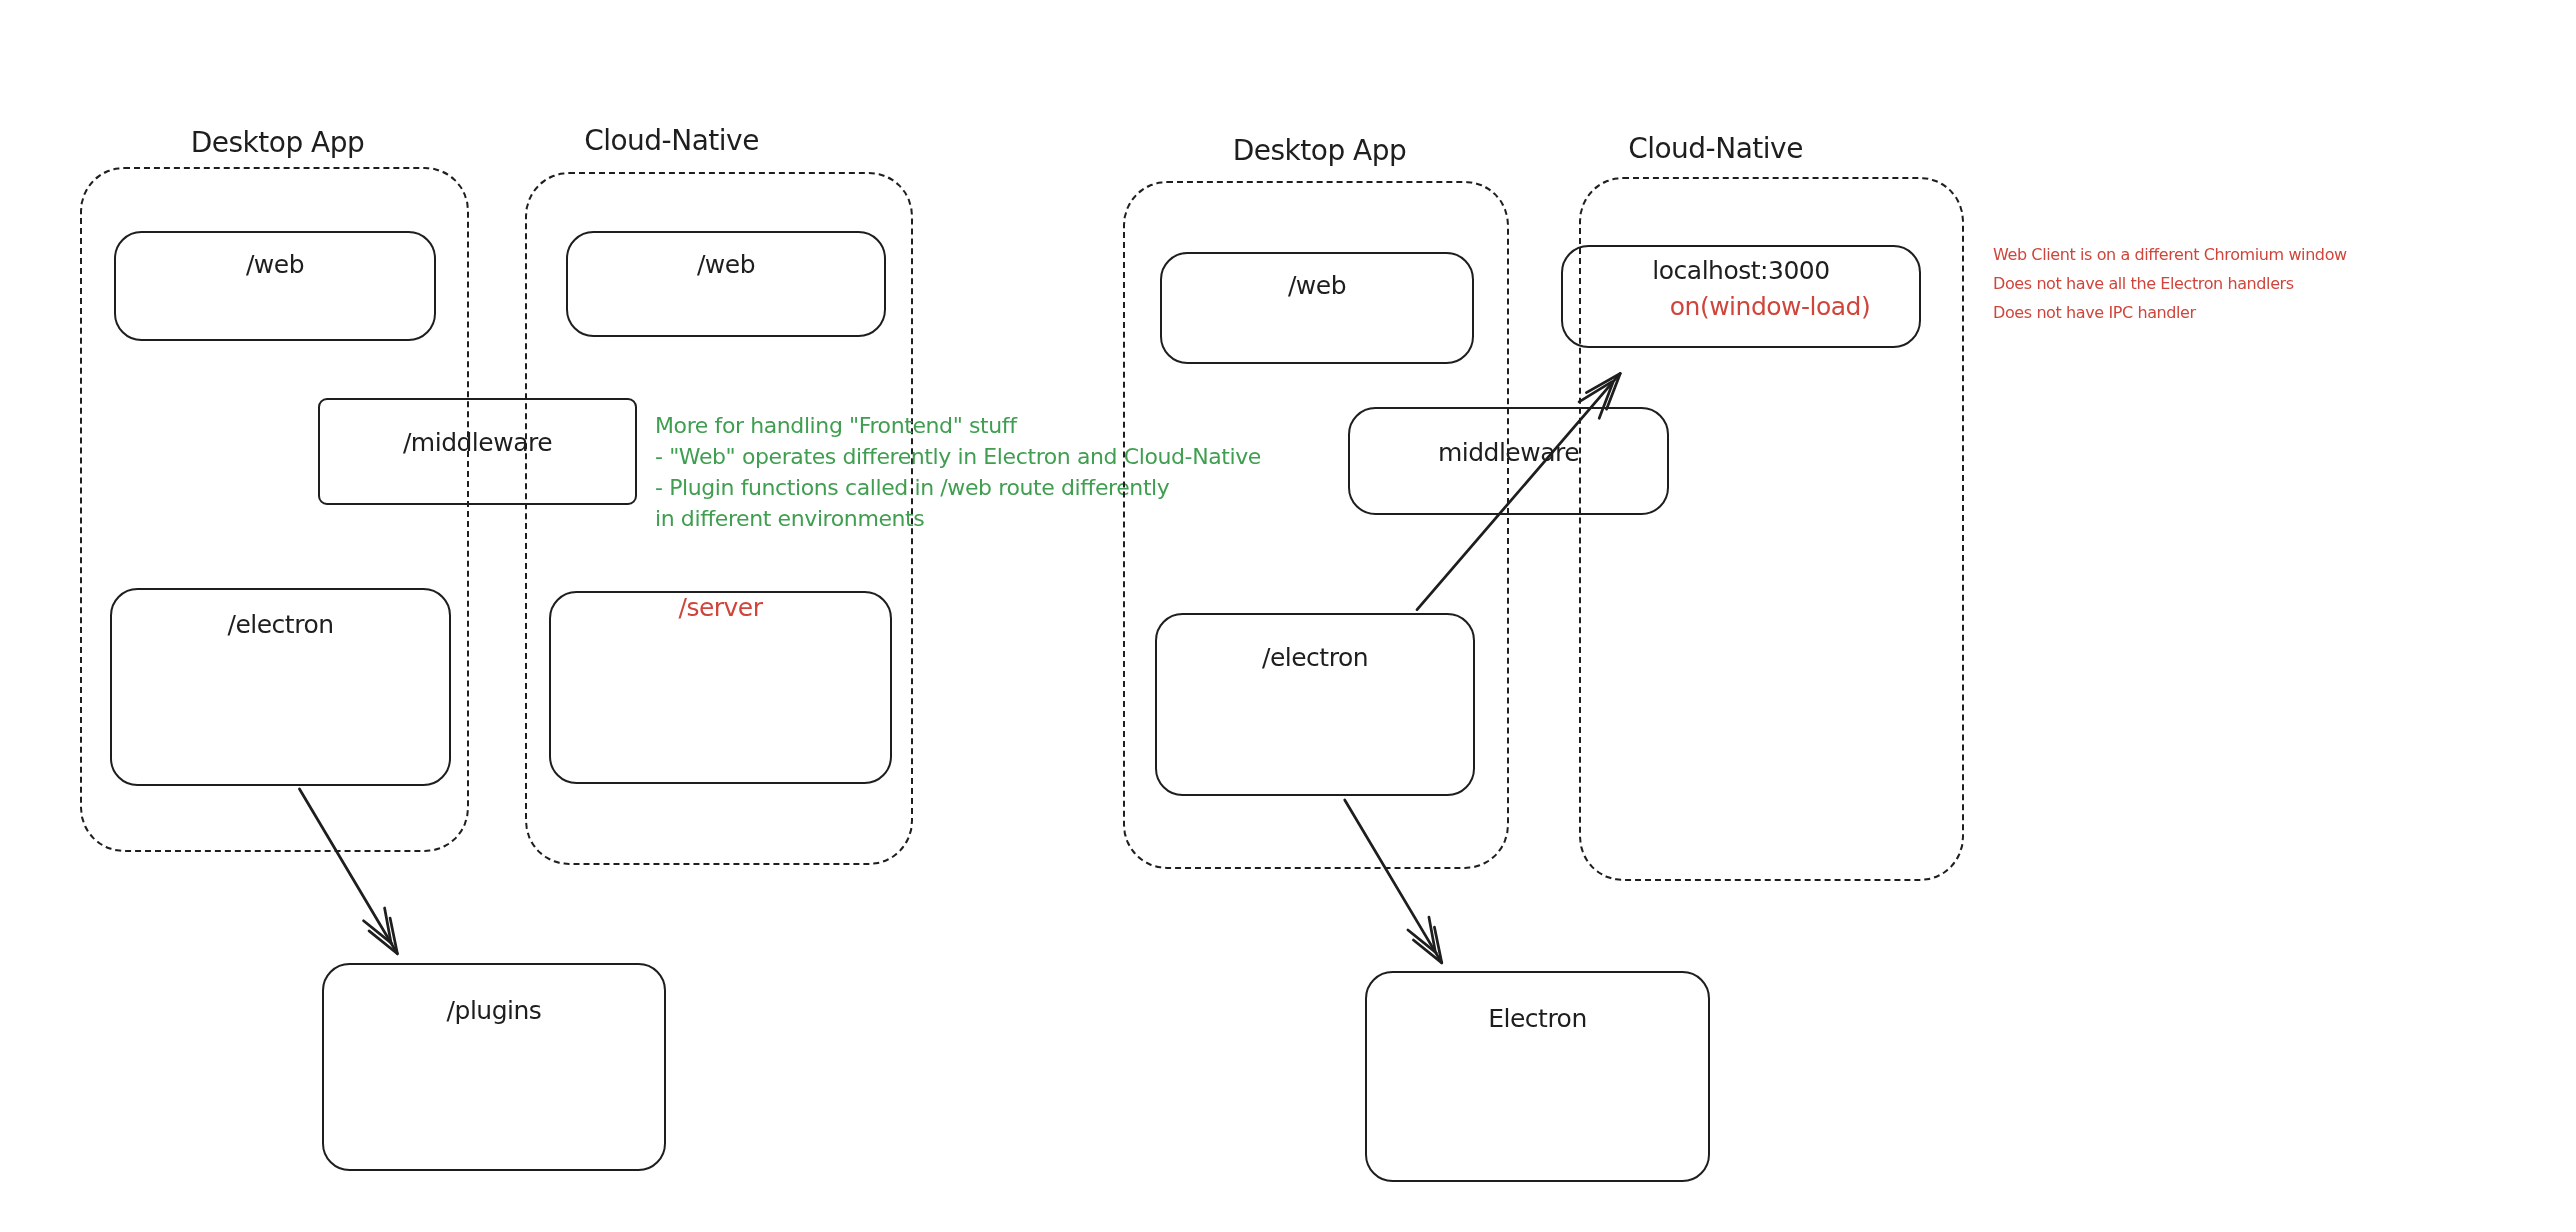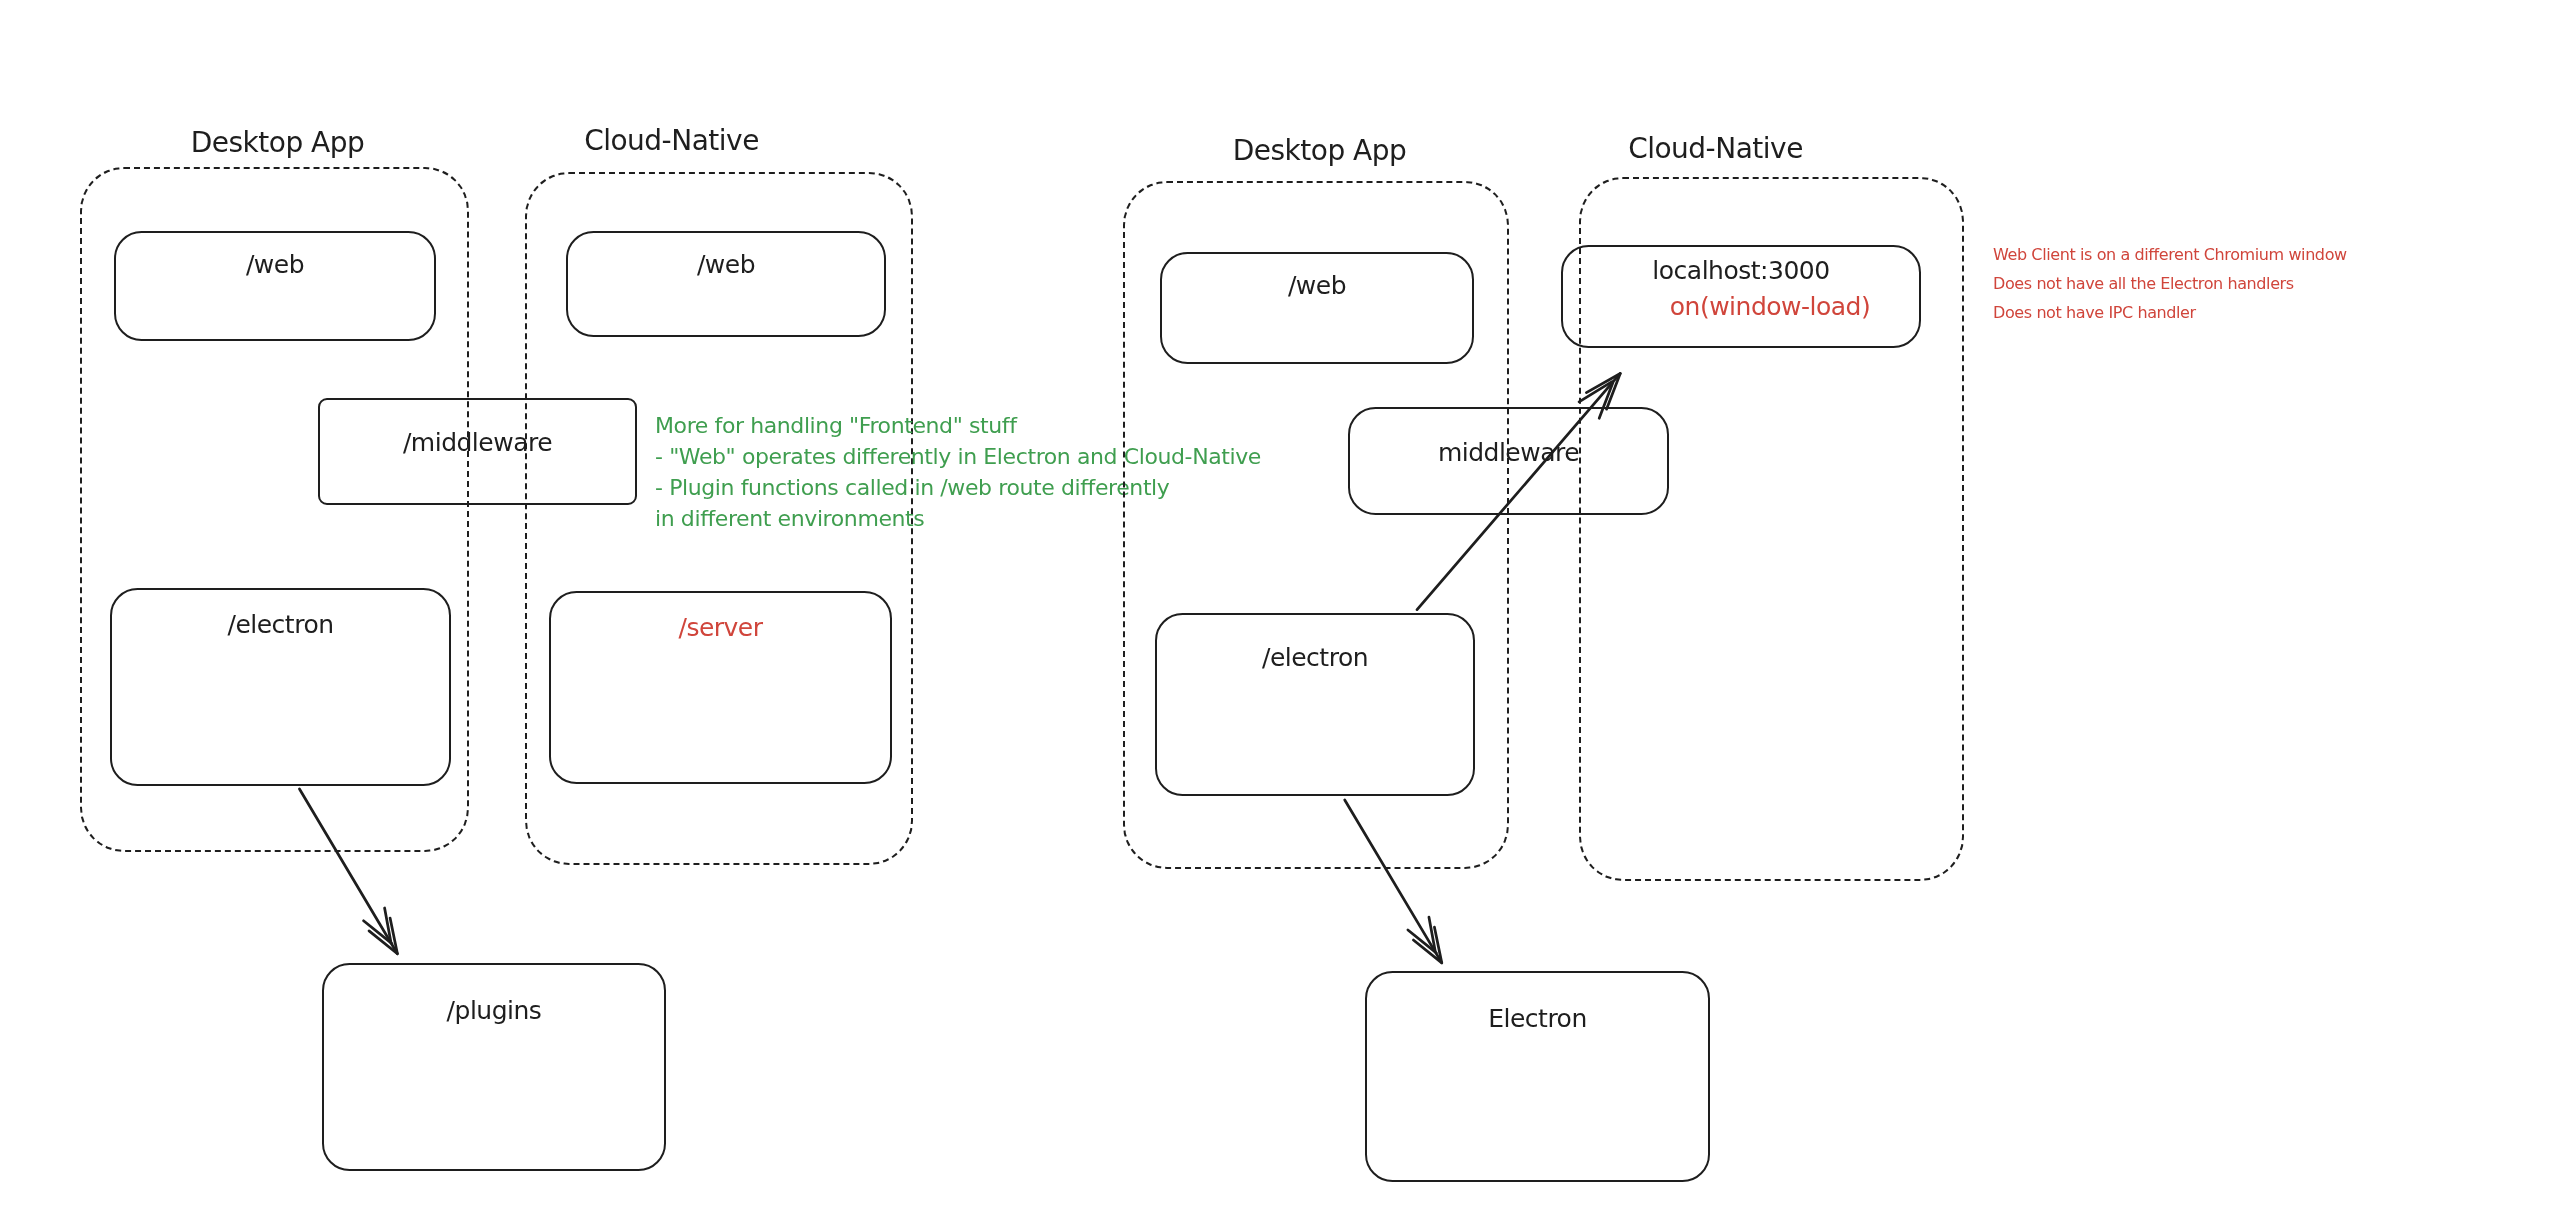--- a/index.html
+++ b/index.html
@@ -57,21 +57,21 @@
 
   
   #l-desktop   { left: 80px;  top: 167px; width: 389px; height: 685px; }
   #l-cloud     { left: 525px; top: 172px; width: 388px; height: 693px; }
   #l-desktop-title { left: 186px; top: 126px; }
   #l-cloud-title   { left: 580px; top: 124px; }
   #l-web1     { left: 114px; top: 231px;  width: 322px; height: 110px; padding-top: 16.5px; }
   #l-web2     { left: 566px; top: 231px;  width: 320px; height: 106px; padding-top: 16.5px; }
   #l-mw       { left: 318px; top: 398px;  width: 319px; height: 107px; padding-top: 27.5px; border-radius: 9px; }
   #l-electron { left: 110px; top: 588px;  width: 341px; height: 198px; padding-top: 20px; }
-  #l-server   { left: 549px; top: 591px;  width: 343px; height: 193px; padding-top: 20px; }
+  #l-server   { left: 549px; top: 591px;  width: 343px; height: 193px; }
   #l-plugins  { left: 322px; top: 963px; width: 344px; height: 208px; padding-top: 31px; }
   #l-note     { left: 655px; top: 410px; }
 
   
   #r-desktop   { left: 1123px; top: 181px; width: 386px; height: 688px; }
   #r-cloud     { left: 1579px; top: 177px; width: 385px; height: 704px; }
   #r-desktop-title { left: 1228px; top: 134px; }
   #r-cloud-title   { left: 1624px; top: 132px; }
   #r-web      { left: 1160px; top: 252px;  width: 314px; height: 112px; padding-top: 16.5px; }
   #r-mw       { left: 1348px; top: 407px;  width: 321px; height: 108px; padding-top: 29px; }

